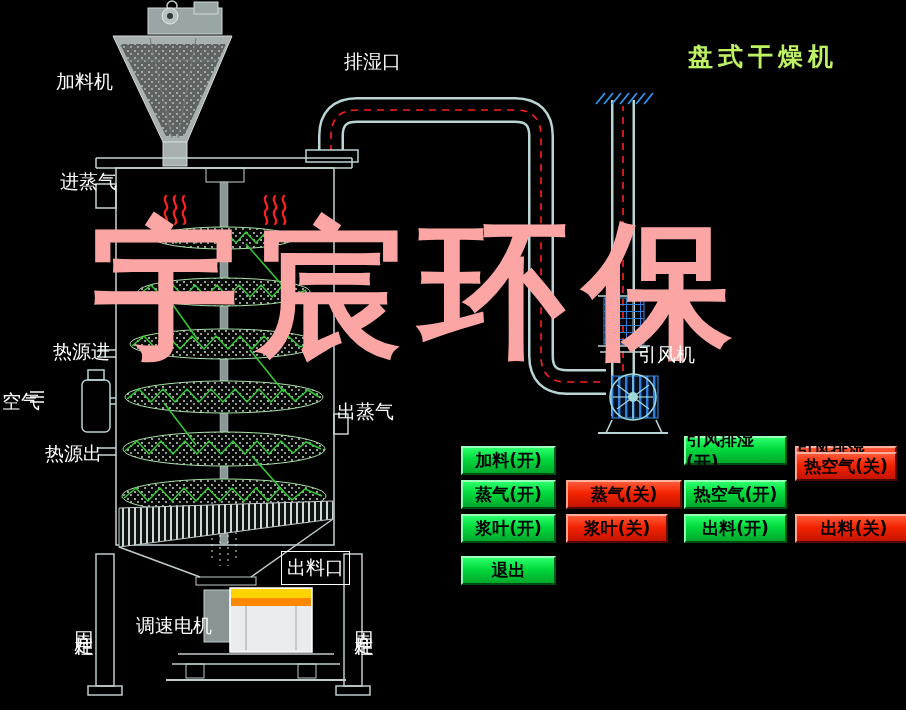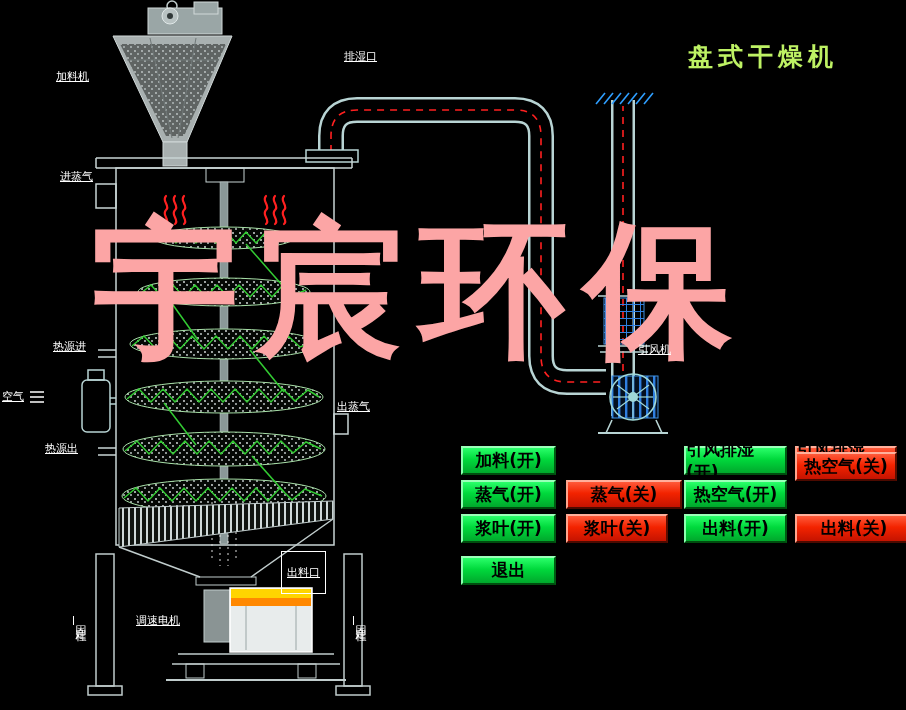--- a/index.html
+++ b/index.html
@@ -2,23 +2,23 @@
 <html><head>
 <meta charset="utf-8">
 <style>
   html,body{margin:0;padding:0;background:#000;}
   .stage{position:relative;width:906px;height:710px;background:#000;overflow:hidden;
          font-family:"DejaVu Sans",sans-serif;}
   .schematic{position:absolute;left:0;top:0;z-index:1;}
   .watermark{position:absolute;left:92px;top:228px;z-index:2;color:#fca5a5;
              font-size:148px;line-height:1;font-weight:bold;letter-spacing:16px;
              white-space:nowrap;font-family:Liberation Mono, monospace;}
-  .lbl{position:absolute;color:#fff;font-size:11px;white-space:nowrap;z-index:5;text-decoration:underline;}
+  .lbl{position:absolute;color:#fff;font-size:19px;white-space:nowrap;z-index:5;}
   .vert{writing-mode:vertical-rl;letter-spacing:3px;}
-  .boxed{border:1px solid #fff;padding:13px 5px;}
+  .boxed{border:1px solid #fff;padding:3px 5px;}
   .title{position:absolute;left:688px;top:40px;z-index:5;color:#bef264;font-size:25px;
          font-weight:bold;letter-spacing:5px;font-family:"DejaVu Serif",serif;}
   .hbtn{position:absolute;height:29px;z-index:5;display:flex;align-items:center;
         justify-content:center;font-size:17px;font-weight:bold;color:#000;
         cursor:pointer;box-sizing:border-box;border:2px solid;}
   .green{background:linear-gradient(180deg,#2aff6a 0%,#00d93c 45%,#00a82c 100%);
          border-color:#9cffb8 #005c12 #004c0e #8cffb0;}
   .red{background:linear-gradient(180deg,#ff5a3a 0%,#f32300 45%,#c51300 100%);
        border-color:#ffb09c #5c0e00 #4c0a00 #ffa48c;}
 </style>
@@ -212,21 +212,21 @@
   <div class="lbl" style="left:2px;top:389px">空气</div>
   <div class="lbl" style="left:337px;top:399px">出蒸气</div>
   <div class="lbl" style="left:45px;top:441px">热源出</div>
   <div class="lbl" style="left:638px;top:342px">引风机</div>
   <div class="lbl boxed" style="left:281px;top:551px">出料口</div>
   <div class="lbl" style="left:136px;top:613px">调速电机</div>
   <div class="lbl vert" style="left:72px;top:616px">固定柱</div>
   <div class="lbl vert" style="left:352px;top:616px">固定柱</div>
 
   <div class="hbtn green" style="left:461px;top:446px;width:95px">加料(开)</div>
-  <div class="hbtn green" style="left:684px;top:446px;width:103px">引风排湿(开)</div>
+  <div class="hbtn green" style="left:684px;top:436px;width:103px">引风排湿(开)</div>
   <div class="hbtn red" style="left:795px;top:446px;width:102px">引风排湿(关)</div>
 
   <div class="hbtn green" style="left:461px;top:480px;width:95px">蒸气(开)</div>
   <div class="hbtn red" style="left:566px;top:480px;width:116px">蒸气(关)</div>
   <div class="hbtn green" style="left:684px;top:480px;width:103px">热空气(开)</div>
   <div class="hbtn red" style="left:795px;top:452px;width:102px">热空气(关)</div>
 
   <div class="hbtn green" style="left:461px;top:514px;width:95px">浆叶(开)</div>
   <div class="hbtn red" style="left:566px;top:514px;width:102px">浆叶(关)</div>
   <div class="hbtn green" style="left:684px;top:514px;width:103px">出料(开)</div>

